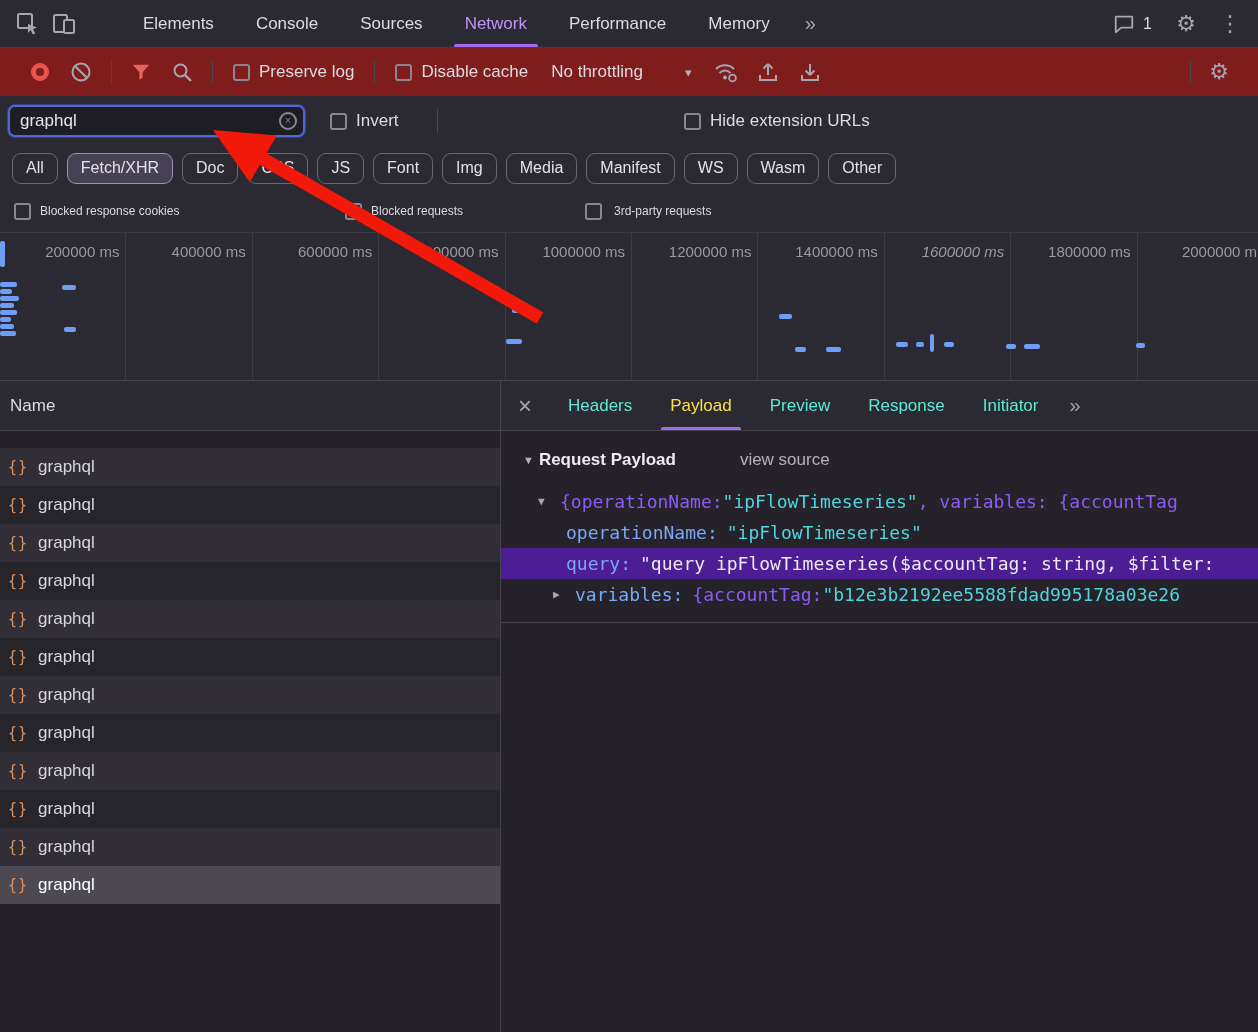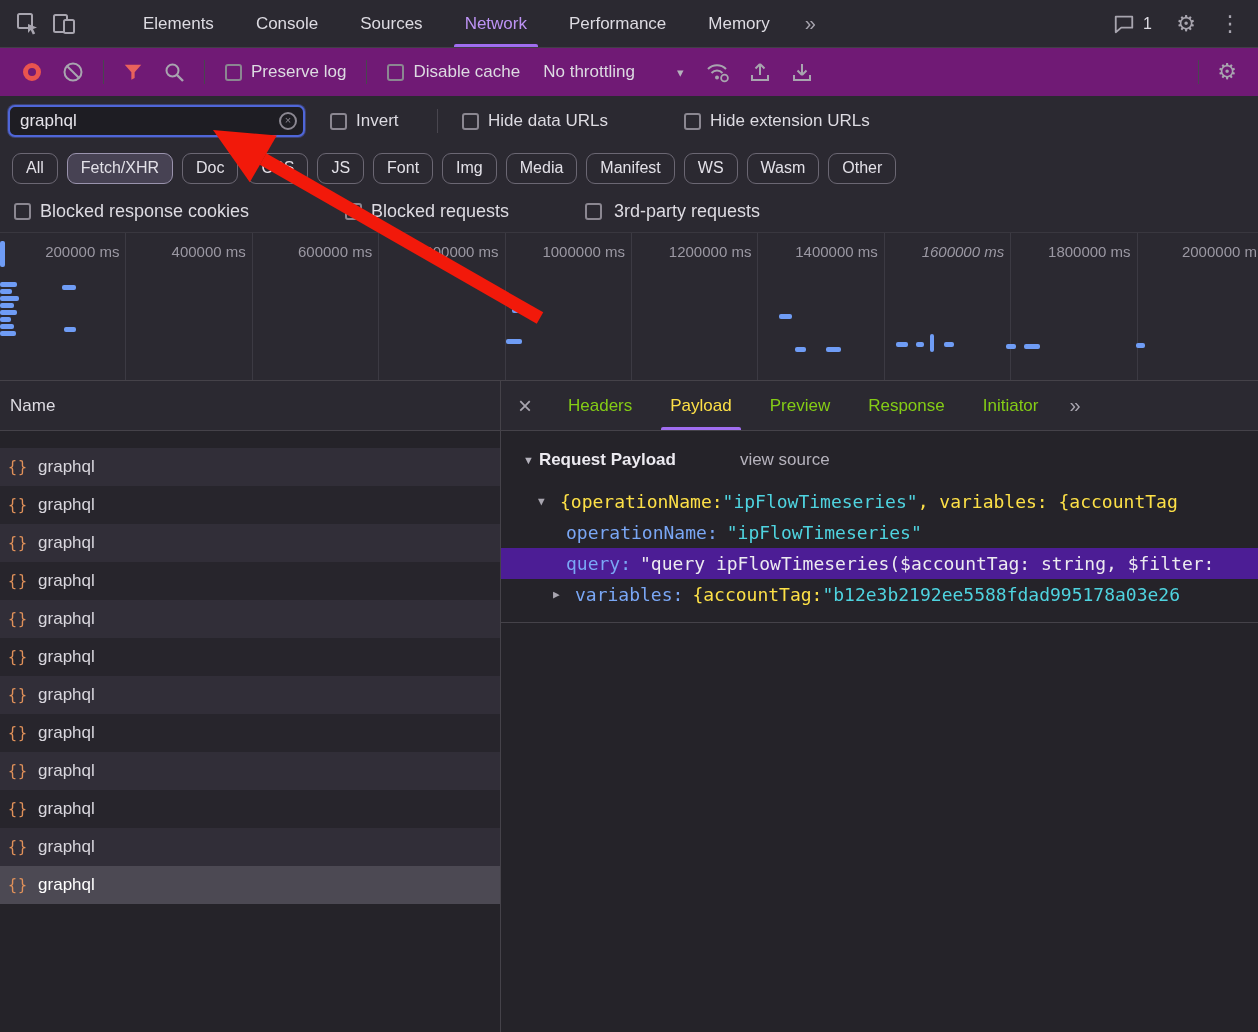--- a/index.html
+++ b/index.html
@@ -20,21 +20,21 @@
   .mtab{position:relative;height:100%;display:flex;align-items:center;padding:0 21px;font-size:17px;color:#dddbe2;}
   .mtab.active{color:#bd93f4;}
   .mtab.active::after{content:"";position:absolute;left:10px;right:10px;bottom:0;height:3px;
     border-radius:2px 2px 0 0;background:#a06df0;}
   .mtab.more{font-size:20px;color:#a8a5af;padding:0 14px;}
   .top-right{margin-left:auto;display:flex;align-items:center;gap:8px;}
   .msg{display:flex;align-items:center;gap:8px;font-size:16px;color:#dddbe2;padding:0 8px;}
 
   
   .nettb{position:absolute;top:48px;left:0;width:100%;height:48px;display:flex;align-items:center;
-    padding:0 12px;background:#701a75;z-index:2;}
+    padding:0 20px;background:#7f1d1d;z-index:2;}
   .rec{width:18px;height:18px;border:5px solid #e9544f;border-radius:50%;margin:0 11px;flex:none;}
   .tbi{margin:0 9px;flex:none;display:flex;align-items:center;}
   .vsep{width:1px;height:24px;background:#49464f;margin:0 9px;flex:none;}
   .cbgroup{display:flex;align-items:center;gap:9px;font-size:17px;color:#dddbe2;margin:0 11px;flex:none;}
   .cb{width:17px;height:17px;border:2px solid #8b8791;border-radius:3px;flex:none;}
   .throttle{display:flex;align-items:center;font-size:17px;color:#dddbe2;margin:0 12px;flex:none;}
   .caret{font-size:13px;color:#b5b2bc;margin-left:42px;}
   .tb-spacer{flex:1;}
 
   
@@ -51,21 +51,21 @@
 
   
   .pills-row{position:absolute;top:146px;left:0;width:100%;height:44px;display:flex;align-items:center;
     padding-left:12px;gap:9px;background:#2b2931;z-index:2;}
   .pill{height:31px;display:inline-flex;align-items:center;padding:0 13px;border:1px solid #6b6773;
     border-radius:9px;font-size:16px;color:#e3e1e8;white-space:nowrap;}
   .pill.active{background:#474253;border-color:#9a93ad;}
 
   
   .checks-row{position:absolute;top:190px;left:0;width:100%;height:42px;background:#2b2931;z-index:2;}
-  .ck-item{position:absolute;top:0;height:42px;display:flex;align-items:center;gap:9px;font-size:18px;color:#dddbe2;}
+  .ck-item{position:absolute;top:0;height:42px;display:flex;align-items:center;gap:9px;font-size:12px;color:#dddbe2;}
   .ck-1{left:14px;} .ck-2{left:345px;} .ck-3{left:585px;gap:12px;}
 
   
   .timeline{position:absolute;top:232px;left:0;width:100%;height:148px;background:#2b2931;
     border-top:1px solid #39373f;overflow:hidden;z-index:1;}
   .tl-line{position:absolute;top:0;bottom:0;width:1px;background:#3c3a43;}
   .tl-label{position:absolute;top:10px;font-size:15px;color:#9b98a3;white-space:nowrap;}
   .tl-bar{position:absolute;background:#6f9cf5;border-radius:2px;}
 
   
@@ -76,40 +76,40 @@
     color:#dddbe2;border-bottom:1px solid #454249;background:#2b2931;}
   .req-row{height:38px;flex:none;display:flex;align-items:center;padding-left:8px;font-size:17px;color:#d9d7de;}
   .req-row.a{background:#312e38;}
   .req-row.b{background:#27252c;}
   .req-row.sel{background:#4c4953;color:#ffffff;}
   .braces{font-family:"DejaVu Sans Mono",monospace;color:#e0915a;font-size:15px;margin-right:10px;letter-spacing:1px;}
 
   .right-pane{flex:1;background:#252329;border-top:1px solid #454249;display:flex;flex-direction:column;overflow:hidden;}
   .rp-tabs{height:50px;flex:none;display:flex;align-items:center;border-bottom:1px solid #454249;background:#2b2931;}
   .rp-close{width:48px;display:flex;align-items:center;justify-content:center;font-size:24px;color:#a8a5af;}
-  .rtab{position:relative;height:100%;display:flex;align-items:center;padding:0 19px;font-size:17px;color:#84cc16;}
+  .rtab{position:relative;height:100%;display:flex;align-items:center;padding:0 19px;font-size:17px;color:#5eead4;}
   .rtab.active{color:#fde047;}
   .rtab.active::after{content:"";position:absolute;left:10px;right:10px;bottom:0;height:3px;
     border-radius:2px 2px 0 0;background:#a06df0;}
   .rp-more{margin-left:12px;font-size:20px;color:#a8a5af;}
 
   
   .payload{flex:1;padding-top:13px;overflow:hidden;font-family:"DejaVu Sans Mono",monospace;}
   .pl-header{display:flex;align-items:center;height:32px;padding-left:22px;font-family:"Liberation Sans",sans-serif;}
   .pl-tri{color:#b5b2bc;font-size:11px;margin-right:5px;}
   .pl-title{font-size:17px;font-weight:bold;color:#eceaf0;}
   .pl-link{margin-left:64px;font-size:17px;color:#b5b2bc;}
   .pl-rows{margin-top:10px;}
   .pl-row{height:31px;display:flex;align-items:center;white-space:nowrap;font-size:18px;overflow:hidden;}
   .pl-row .tri{color:#a8a5af;font-size:11px;width:22px;flex:none;}
   .pl-root{padding-left:37px;}
   .pl-child{padding-left:65px;}
   .pl-vars{padding-left:52px;}
   .key{color:#7aa7f5;}
-  .plain{color:#fde047;}
+  .plain{color:#8b5cf6;}
   .str{color:#4fd4e0;}
   .val{margin-left:9px;}
   .pl-row.selrow{background:#4c1d95;}
   .whiteval{color:#eceaf0;}
   .pl-divider{border-bottom:1px solid #454249;margin-top:12px;}
 
   
   .annot{position:absolute;left:0;top:0;pointer-events:none;z-index:99;}
 </style>
 </head>
@@ -211,24 +211,20 @@
 </div>
 
 <div class="filter-row">
   <input class="filter-input" value="graphql" style="">
   <span class="filter-clear">×</span>
   <div class="fr-item fr-invert">
     <span class="cb"></span>
     <span>Invert</span>
   </div>
   <div class="fr-sep"></div>
-  <div class="fr-item fr-data">
-    <span class="cb"></span>
-    <span>Hide data URLs</span>
-  </div>
   <div class="fr-item fr-ext">
     <span class="cb"></span>
     <span>Hide extension URLs</span>
   </div>
 </div>
 
 <div class="pills-row">
   <div class="pill">All</div>
   <div class="pill active">Fetch/XHR</div>
   <div class="pill">Doc</div>

